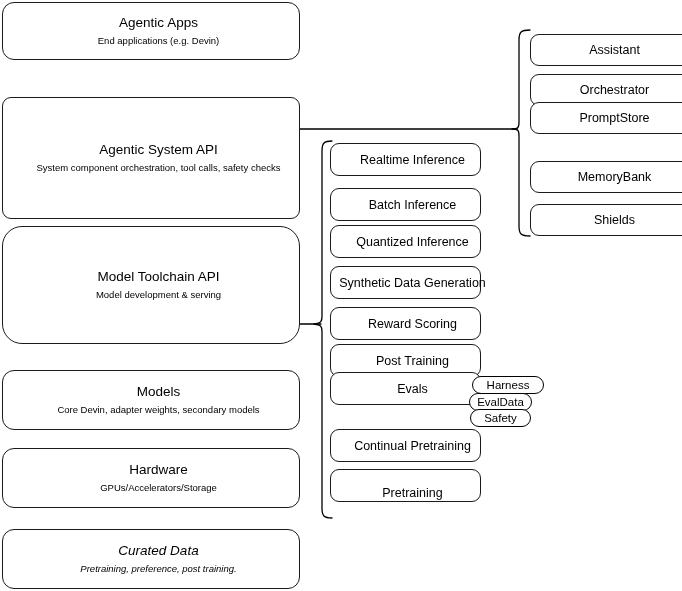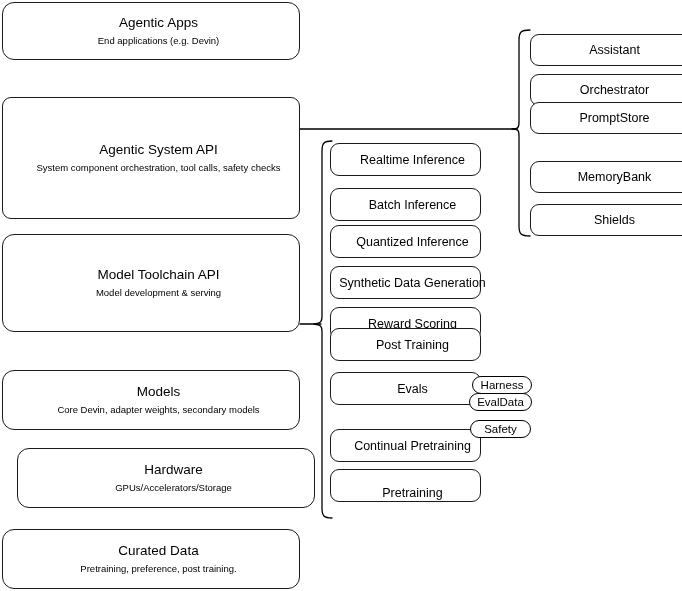--- a/index.html
+++ b/index.html
@@ -134,71 +134,71 @@
   <div class="box layer-box" style="top:2px;height:58px;">
     <div class="title">Agentic Apps</div>
     <div class="subtitle">End applications (e.g. Devin)</div>
   </div>
 
   <div class="box layer-box" style="top:97px;height:122px;border-radius:9px;">
     <div class="title">Agentic System API</div>
     <div class="subtitle">System component orchestration, tool calls, safety checks</div>
   </div>
 
-  <div class="box layer-box" style="top:234px;height:98px;">
+  <div class="box layer-box" style="top:226px;height:118px;border-radius:20px;">
     <div class="title">Model Toolchain API</div>
     <div class="subtitle">Model development &amp; serving</div>
   </div>
 
   <div class="box layer-box" style="top:370px;height:60px;">
     <div class="title">Models</div>
     <div class="subtitle">Core Devin, adapter weights, secondary models</div>
   </div>
 
-  <div class="box layer-box" style="top:448px;height:60px;margin-left:15px;">
+  <div class="box layer-box" style="top:448px;height:60px;">
     <div class="title">Hardware</div>
     <div class="subtitle">GPUs/Accelerators/Storage</div>
   </div>
 
-  <div class="box layer-box" style="top:529px;height:60px;">
+  <div class="box layer-box" style="top:529px;height:60px;font-style:italic;">
     <div class="title">Curated Data</div>
     <div class="subtitle">Pretraining, preference, post training.</div>
   </div>
 
   <div class="box mid-box" style="top:143px;">
     <div class="title">Realtime Inference</div>
   </div>
   <div class="box mid-box" style="top:188px;">
     <div class="title">Batch Inference</div>
   </div>
   <div class="box mid-box" style="top:225px;">
     <div class="title">Quantized Inference</div>
   </div>
   <div class="box mid-box" style="top:266px;">
     <div class="title">Synthetic Data Generation</div>
   </div>
   <div class="box mid-box" style="top:307px;">
     <div class="title">Reward Scoring</div>
   </div>
-  <div class="box mid-box" style="top:328px;">
+  <div class="box mid-box" style="top:344px;">
     <div class="title">Post Training</div>
   </div>
   <div class="box mid-box" style="top:372px;">
     <div class="title">Evals</div>
   </div>
   <div class="box mid-box" style="top:429px;">
     <div class="title">Continual Pretraining</div>
   </div>
   <div class="box mid-box" style="top:469px;justify-content:flex-end;">
     <div class="title">Pretraining</div>
   </div>
 
-  <div class="pill" style="left:472px;top:376px;width:60px;">Harness</div>
+  <div class="pill" style="left:472px;top:376px;width:72px;">Harness</div>
   <div class="pill" style="left:469px;top:393px;width:63px;">EvalData</div>
-  <div class="pill" style="left:470px;top:420px;width:61px;">Safety</div>
+  <div class="pill" style="left:470px;top:409px;width:61px;">Safety</div>
 
   <div class="box right-box" style="top:34px;">
     <div class="title">Assistant</div>
   </div>
   <div class="box right-box" style="top:74px;">
     <div class="title">Orchestrator</div>
   </div>
   <div class="box right-box" style="top:102px;">
     <div class="title">PromptStore</div>
   </div>

